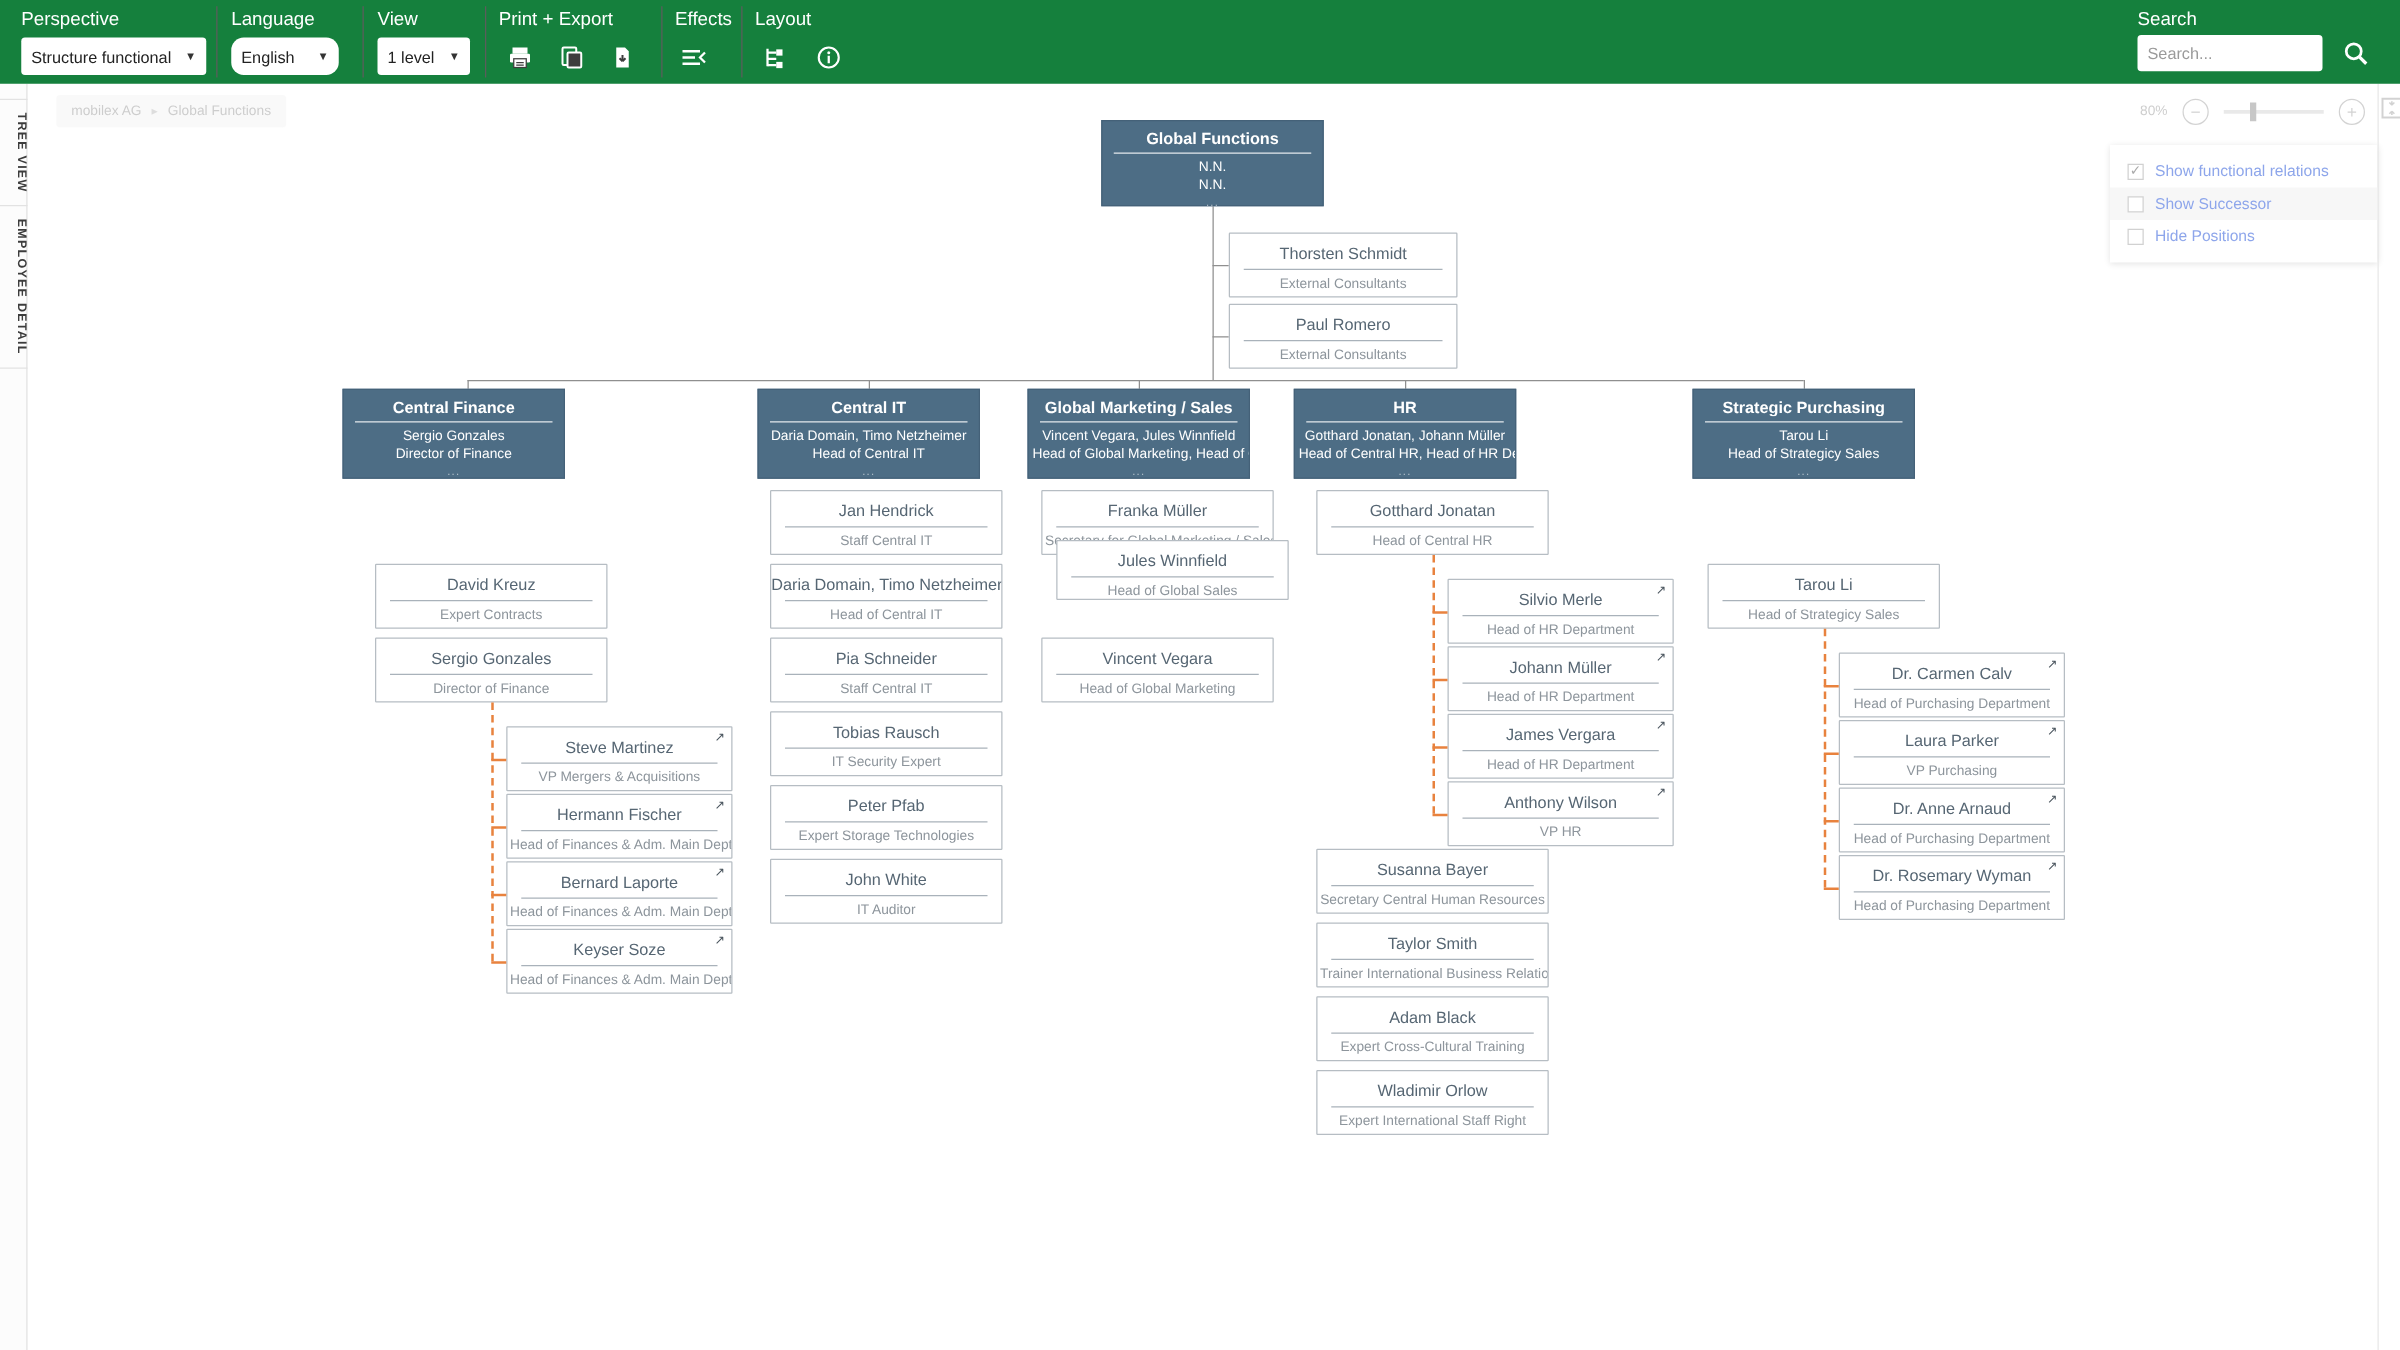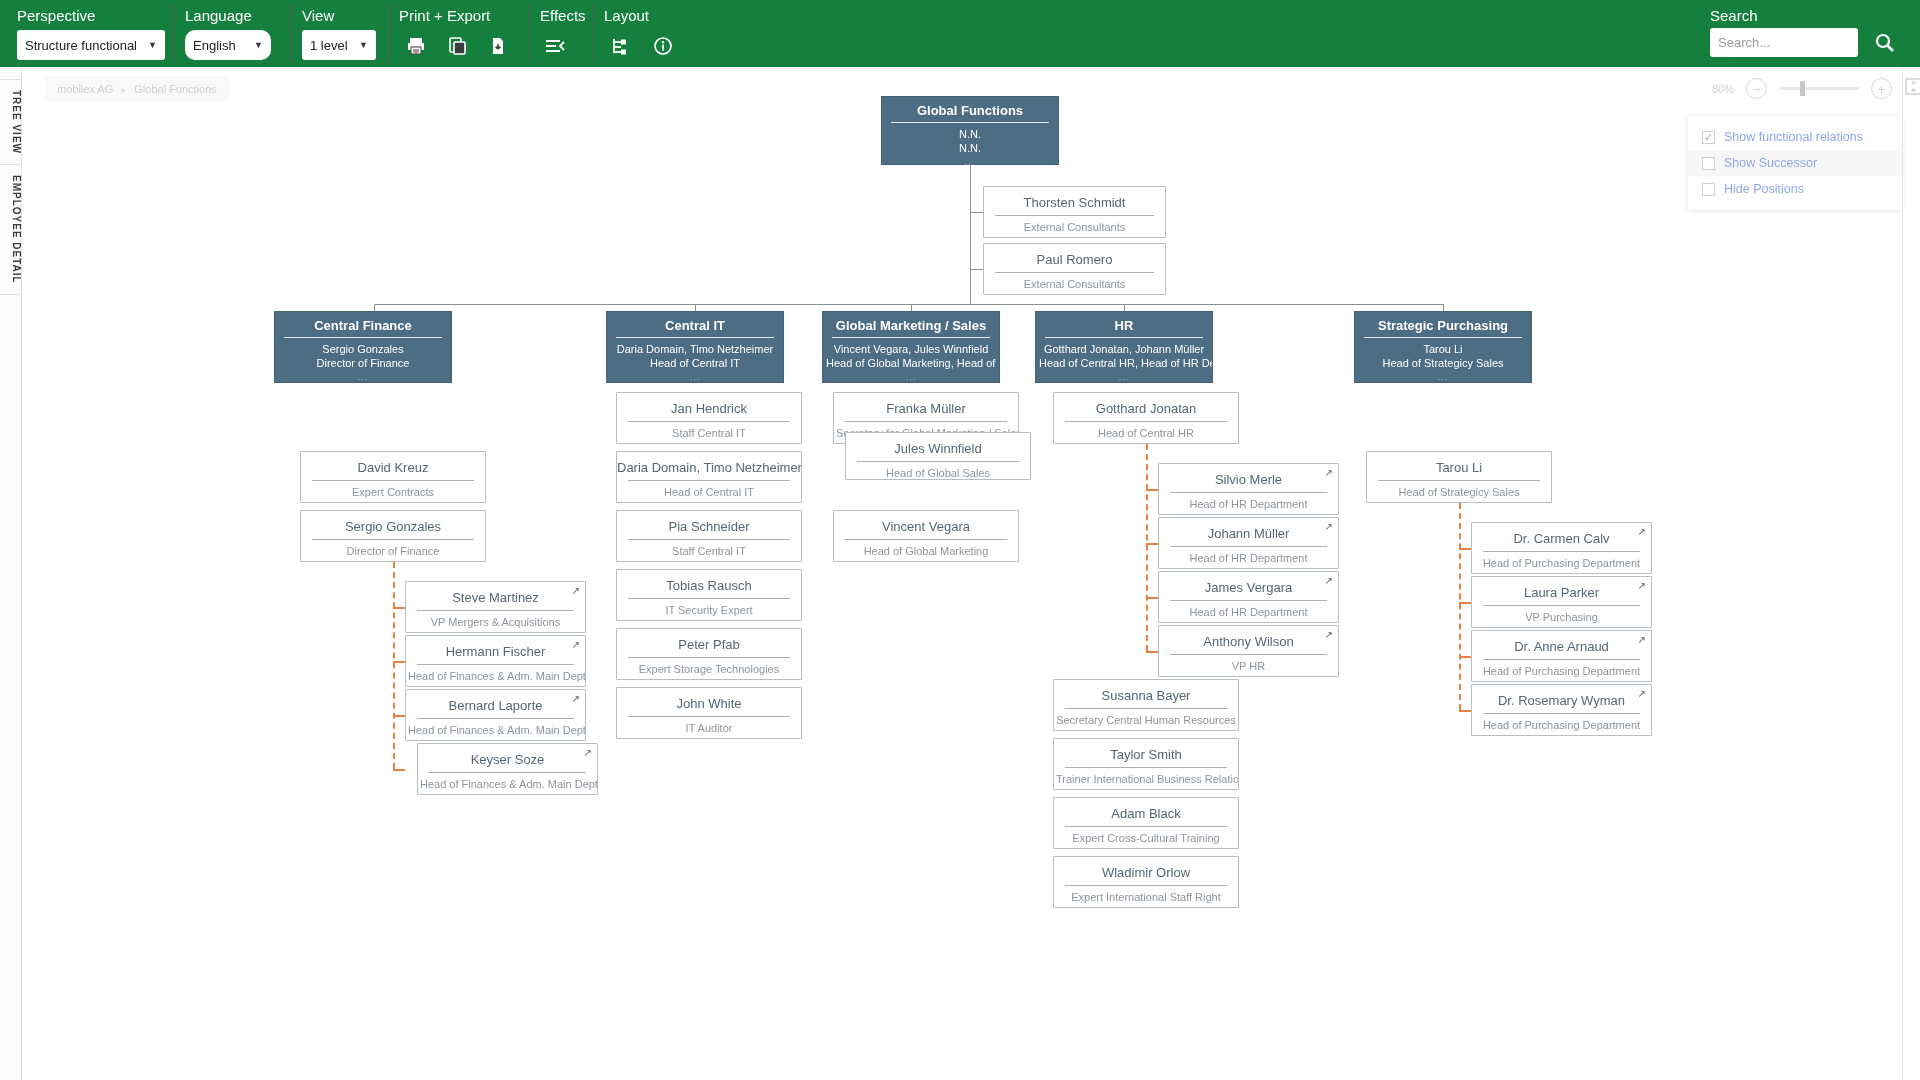--- a/index.html
+++ b/index.html
@@ -291,21 +291,21 @@
         <div class="sep"></div>
         <div class="rl">Head of Finances &amp; Adm. Main Dept.</div>
         <span class="ext">↗</span>
       </div>
       <div class="node" style="left: 405px; top: 689px; width: 181px; height: 52px;">
         <div class="nm">Bernard Laporte</div>
         <div class="sep"></div>
         <div class="rl">Head of Finances &amp; Adm. Main Dept.</div>
         <span class="ext">↗</span>
       </div>
-      <div class="node" style="left: 405px; top: 743px; width: 181px; height: 52px; margin-left: 12px;">
+      <div class="node" style="left: 405px; top: 743px; width: 181px; height: 52px;">
         <div class="nm">Keyser Soze</div>
         <div class="sep"></div>
         <div class="rl">Head of Finances &amp; Adm. Main Dept.</div>
         <span class="ext">↗</span>
       </div>
       <div class="conn-dv" style="left: 393px; top: 562px; height: 207px;"></div>
       <div class="conn-dh" style="left: 393px; top: 607px; width: 12px;"></div>
       <div class="conn-dh" style="left: 393px; top: 661px; width: 12px;"></div>
       <div class="conn-dh" style="left: 393px; top: 715px; width: 12px;"></div>
       <div class="conn-dh" style="left: 393px; top: 769px; width: 12px;"></div>

